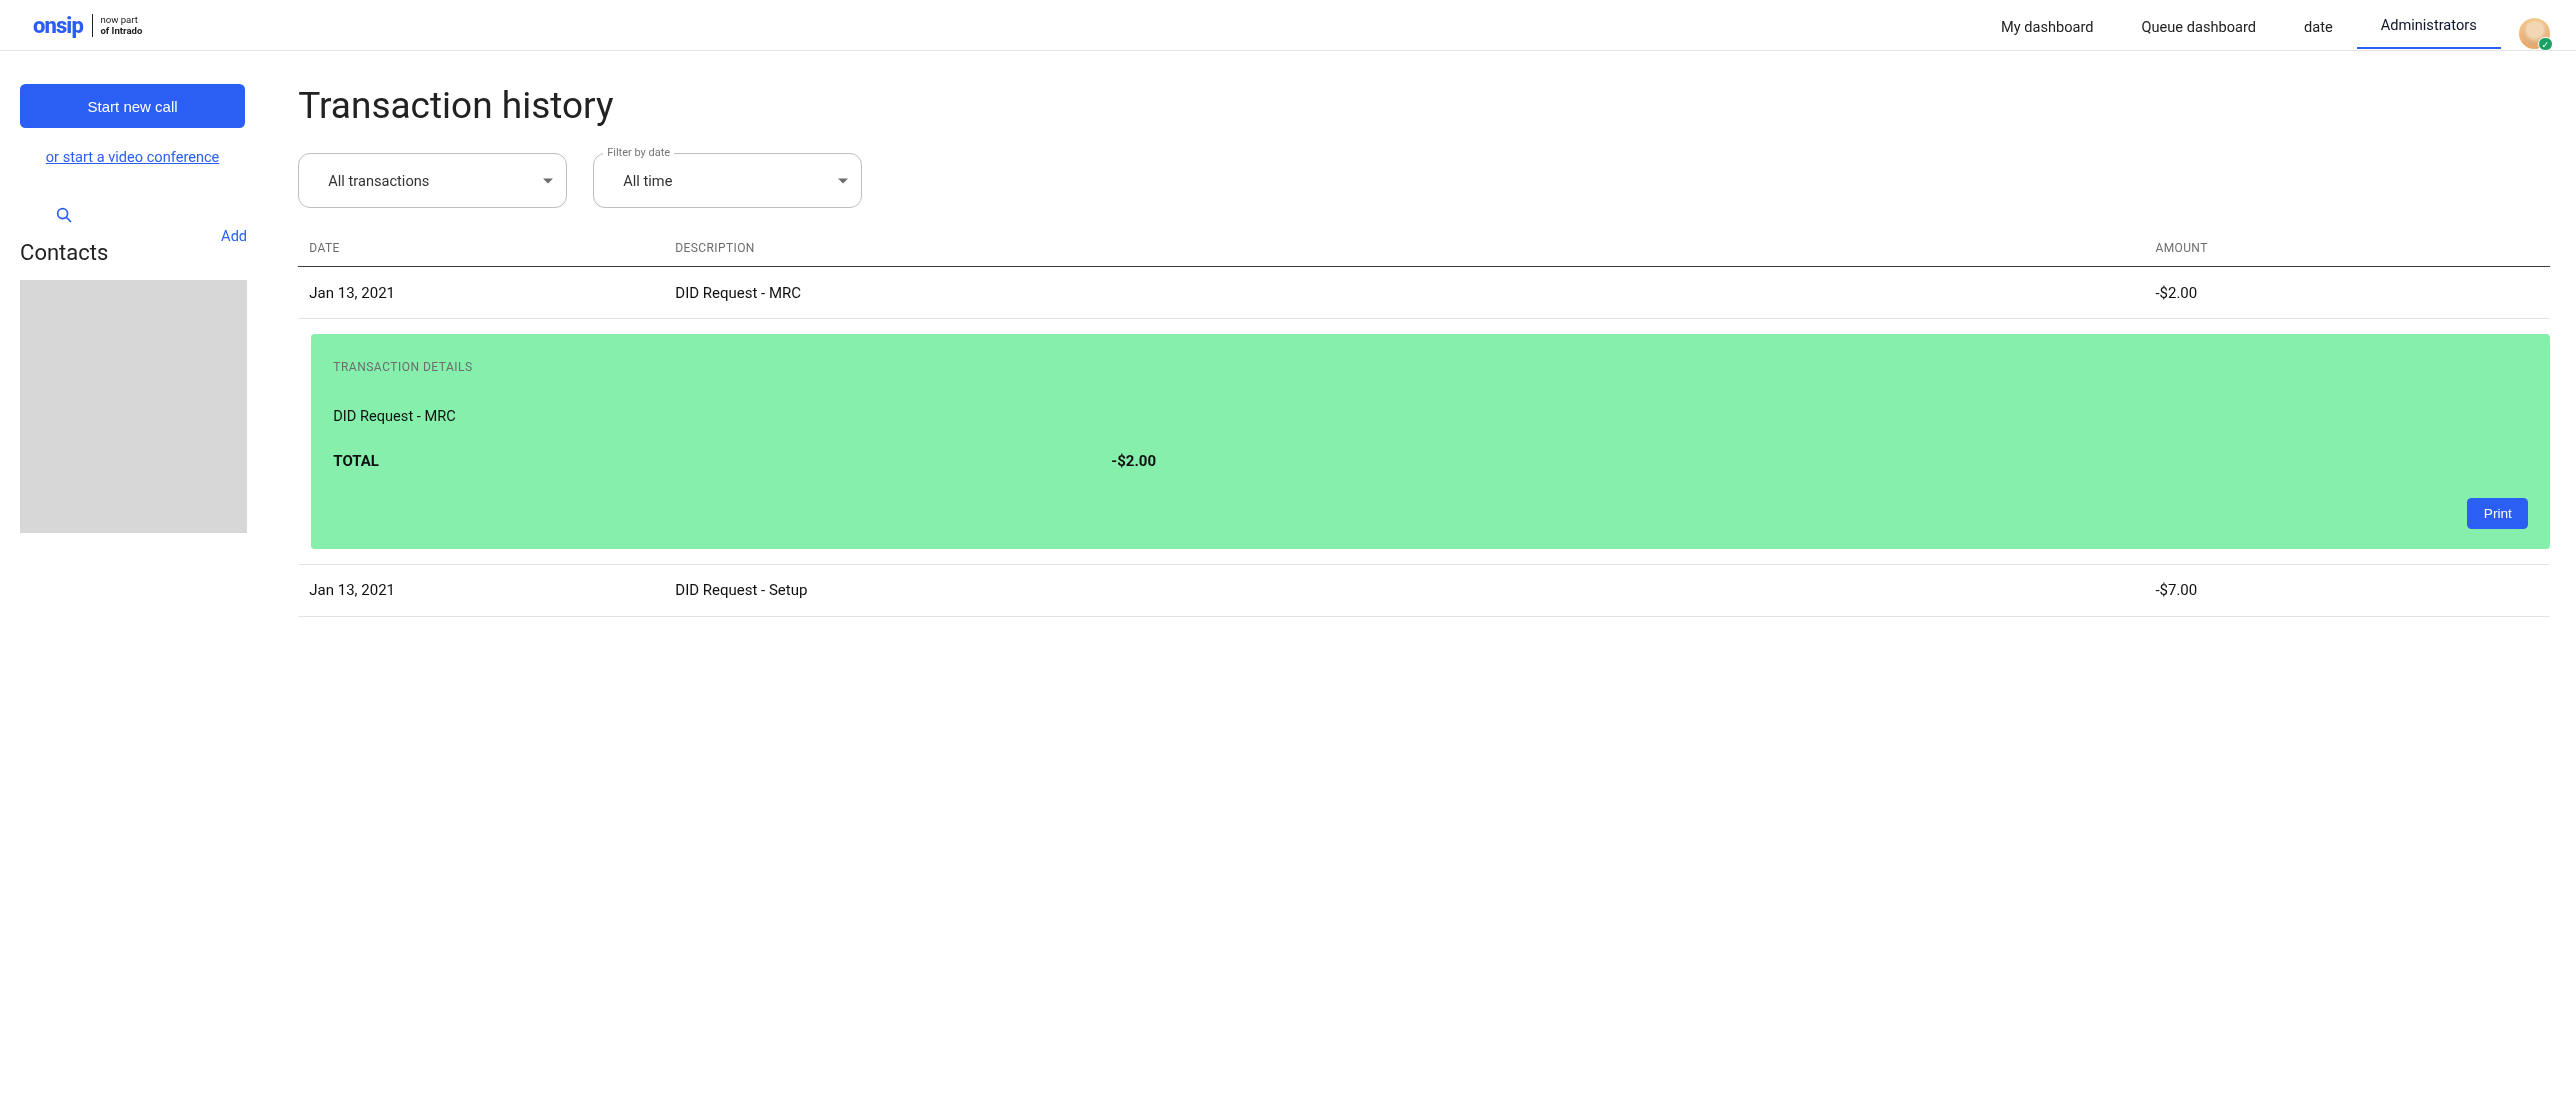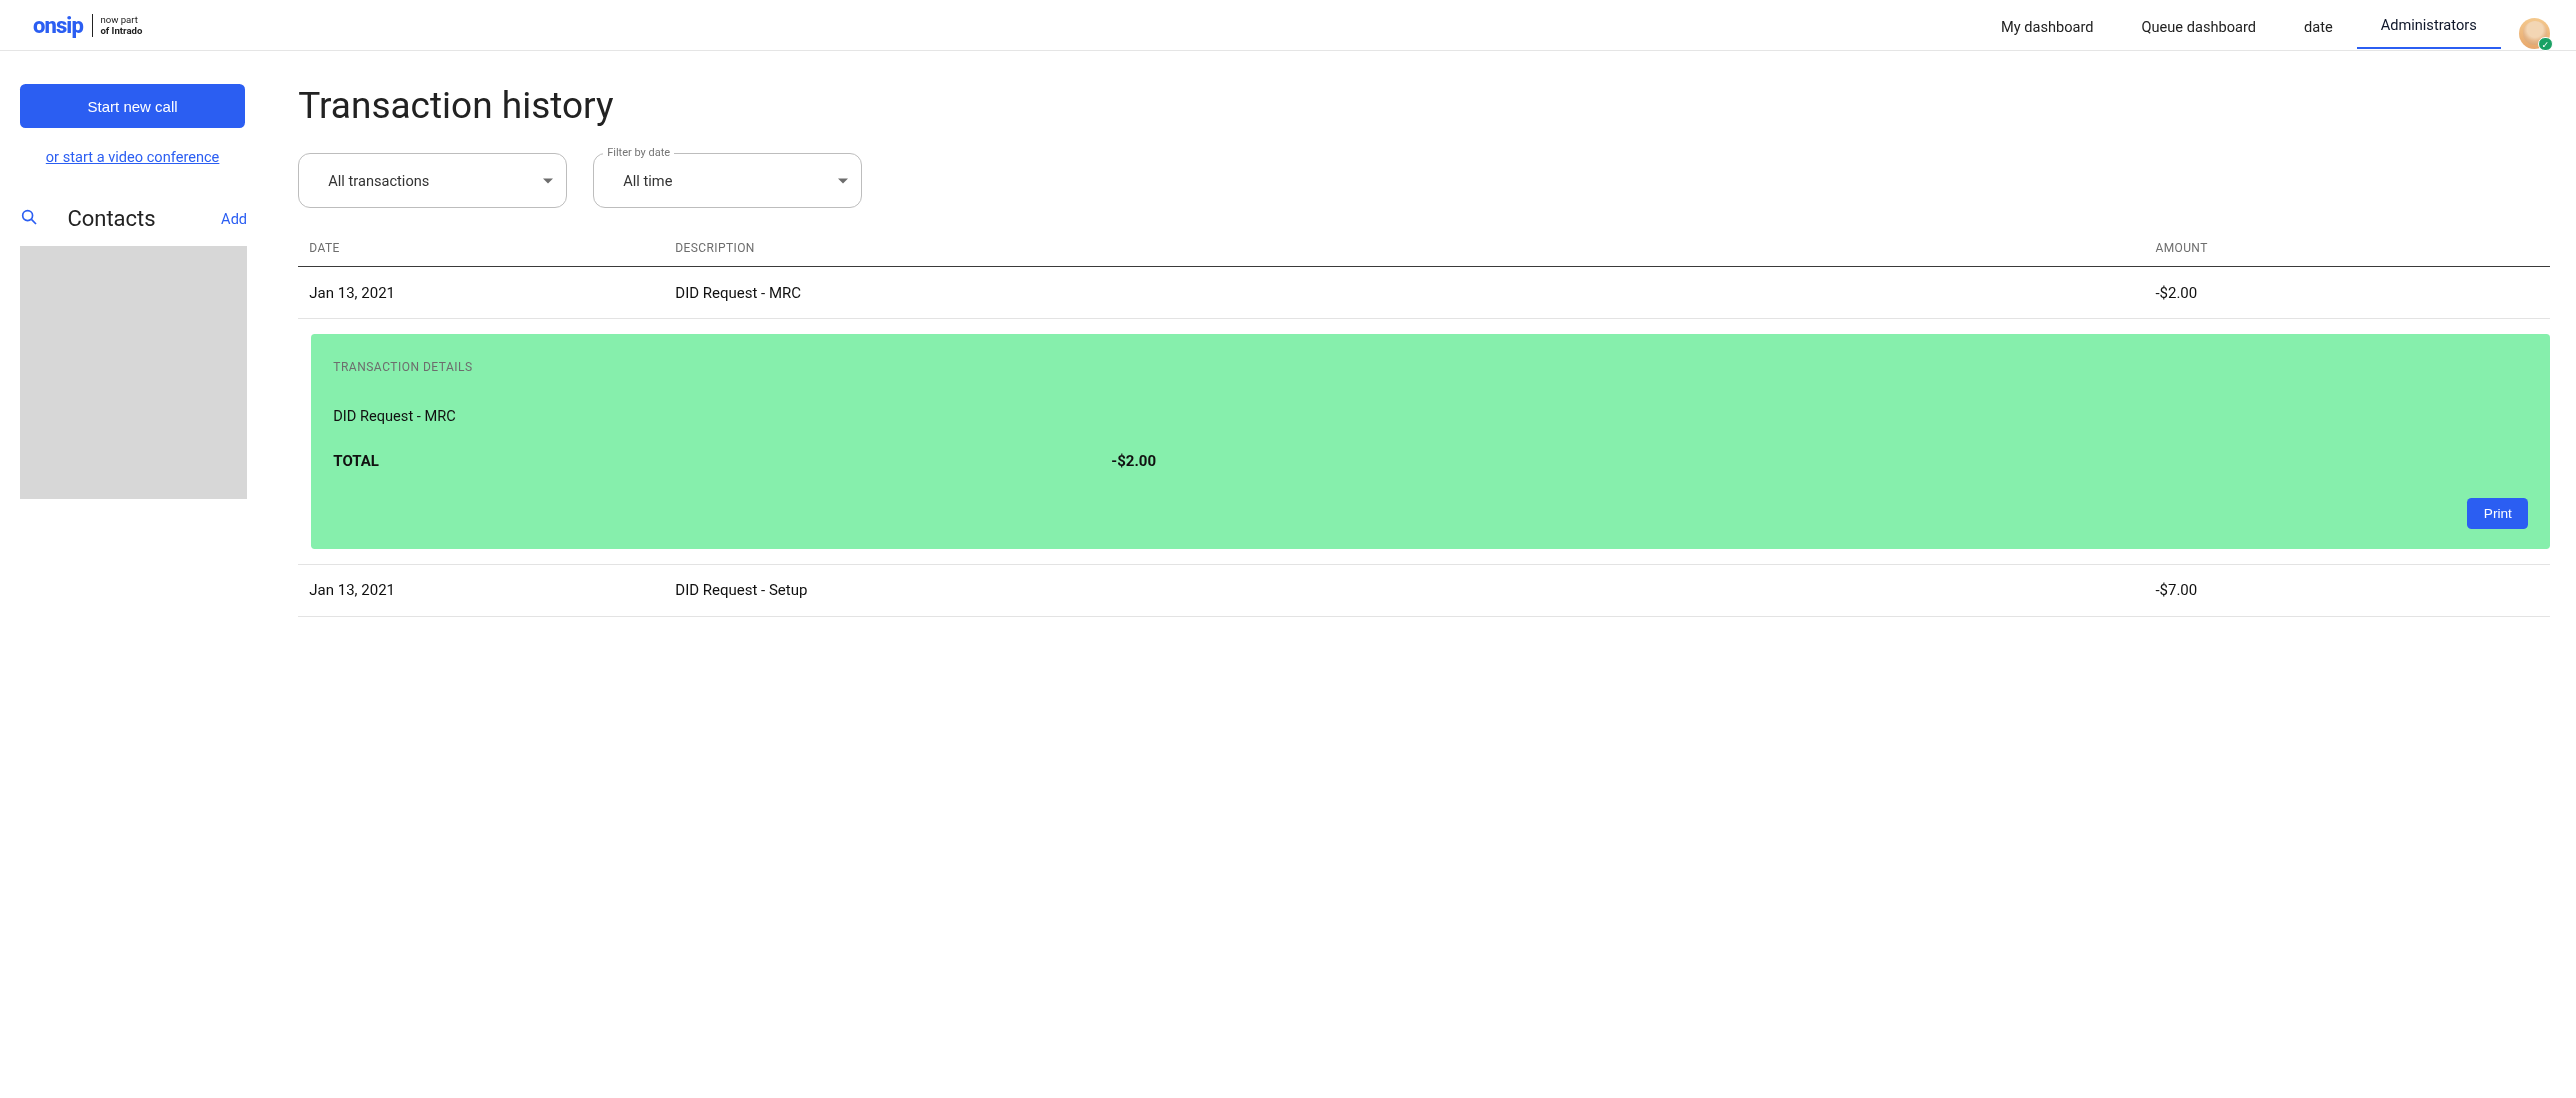--- a/index.html
+++ b/index.html
@@ -126,21 +126,22 @@
   .contacts-row {
     display: flex;
     align-items: center;
     justify-content: space-between;
     width: 227px;
     margin-top: 40px;
   }
   .contacts-left {
     display: flex;
     align-items: center;
-    gap: 29px;
+    gap: 13px;
+    flex-direction: column;
   }
   .contacts-title {
     font-size: 22px;
     font-weight: 400;
     color: #222;
   }
   .search-icon svg { width: 18.3px; height: 18.3px; stroke: #2b5ef2; fill: none; stroke-width: 2.2; }
   .add-link {
     color: #2b5ef2;
     font-size: 14.6px;

